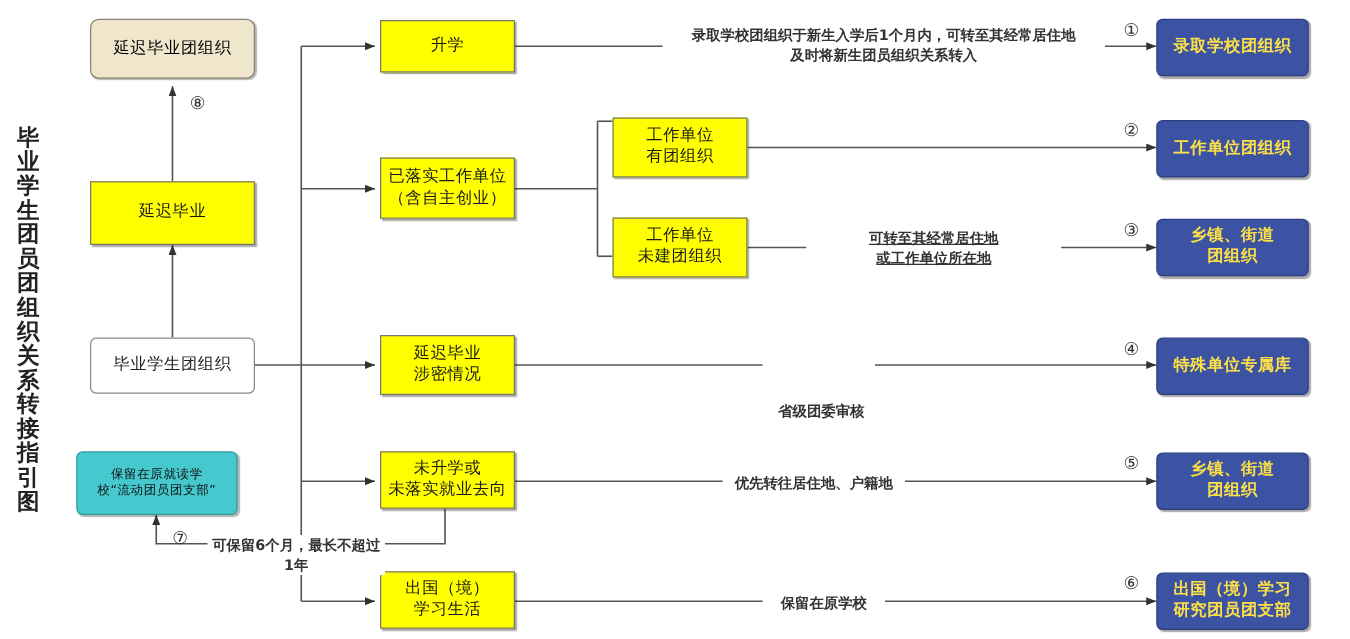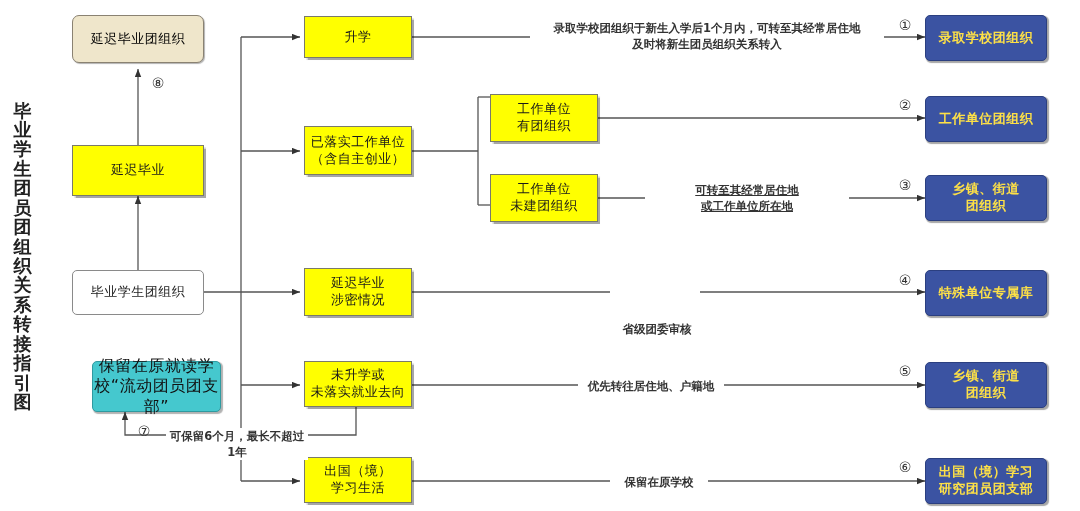--- a/index.html
+++ b/index.html
@@ -61,24 +61,23 @@
     border-radius: 5px;
     color: #222222;
     font-size: 13px;
     font-weight: normal;
   }
   .n-cyan {
     background: #45c8ce;
     border: 1px solid #2f9aa0;
     border-radius: 5px;
     color: #111111;
-    font-size: 16px;
+    font-size: 10px;
     font-weight: normal;
     box-shadow: 1.5px 1.5px 1px rgba(0,0,0,0.30);
-    margin-left: 31px;
   }
   .n-blue {
     background: #3b53a2;
     border: 1px solid #2b3f80;
     border-radius: 5px;
     color: #fde047;
     font-size: 13px;
     font-weight: bold;
     box-shadow: 1.5px 1.5px 1px rgba(0,0,0,0.35);
   }

